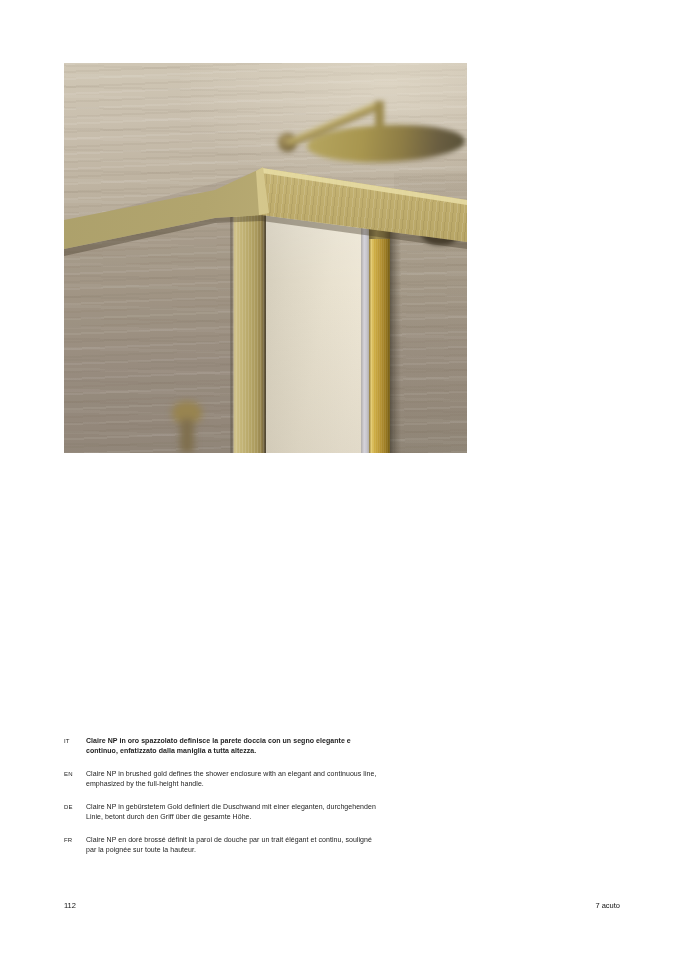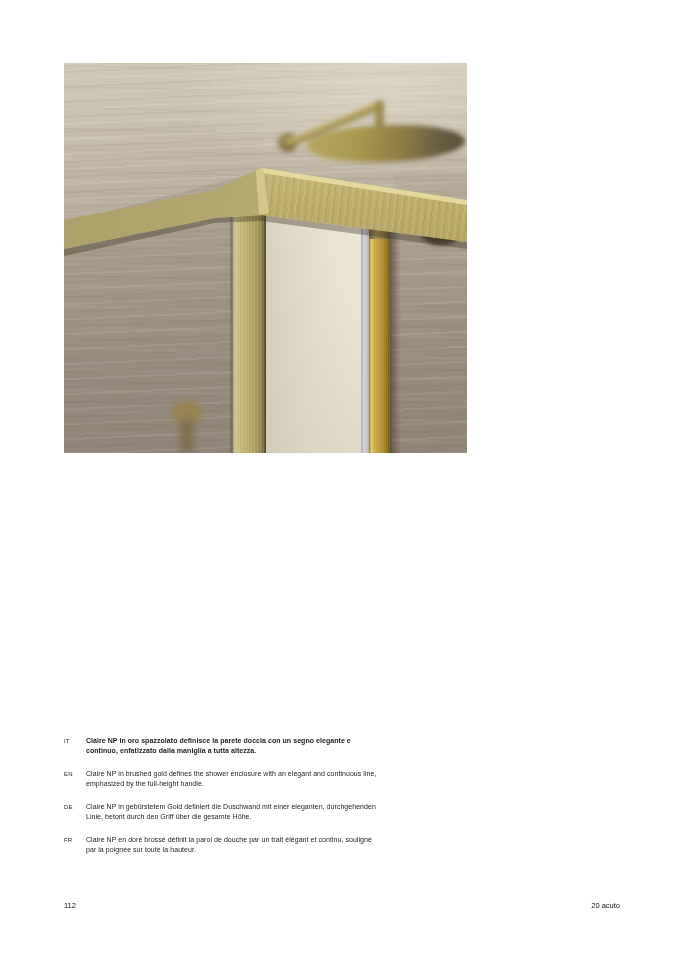--- a/index.html
+++ b/index.html
@@ -152,16 +152,16 @@
       <span class="caption-text">Claire NP in gebürstetem Gold definiert die Duschwand mit einer eleganten, durchgehenden Linie, betont durch den Griff über die gesamte Höhe.</span>
     </div>
     <div class="caption-block">
       <span class="lang-label">FR</span>
       <span class="caption-text">Claire NP en doré brossé définit la paroi de douche par un trait élégant et continu, souligné par la poignée sur toute la hauteur.</span>
     </div>
   </div>
 
   <div class="footer">
     <span>112</span>
-    <span>20 acuto</span>
+    <span>7 acuto</span>
   </div>
 
 </div>
 
 </body></html>

